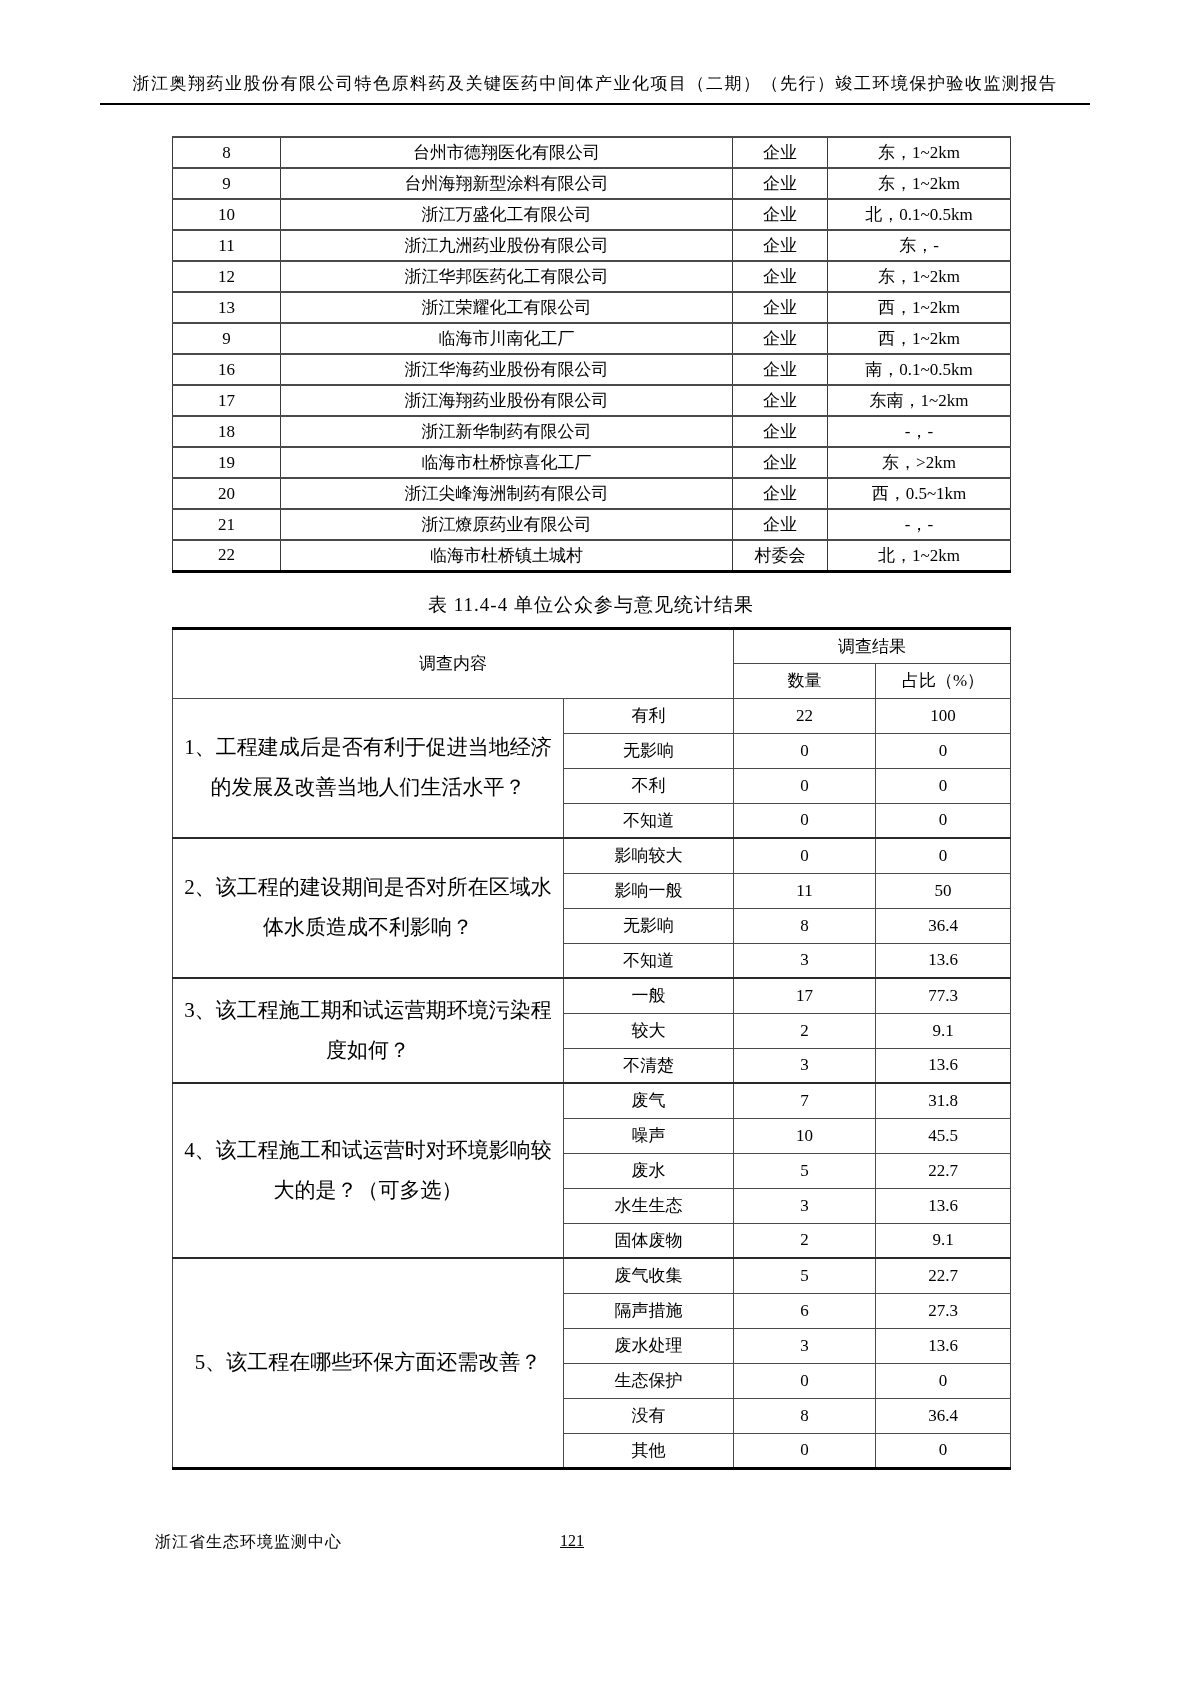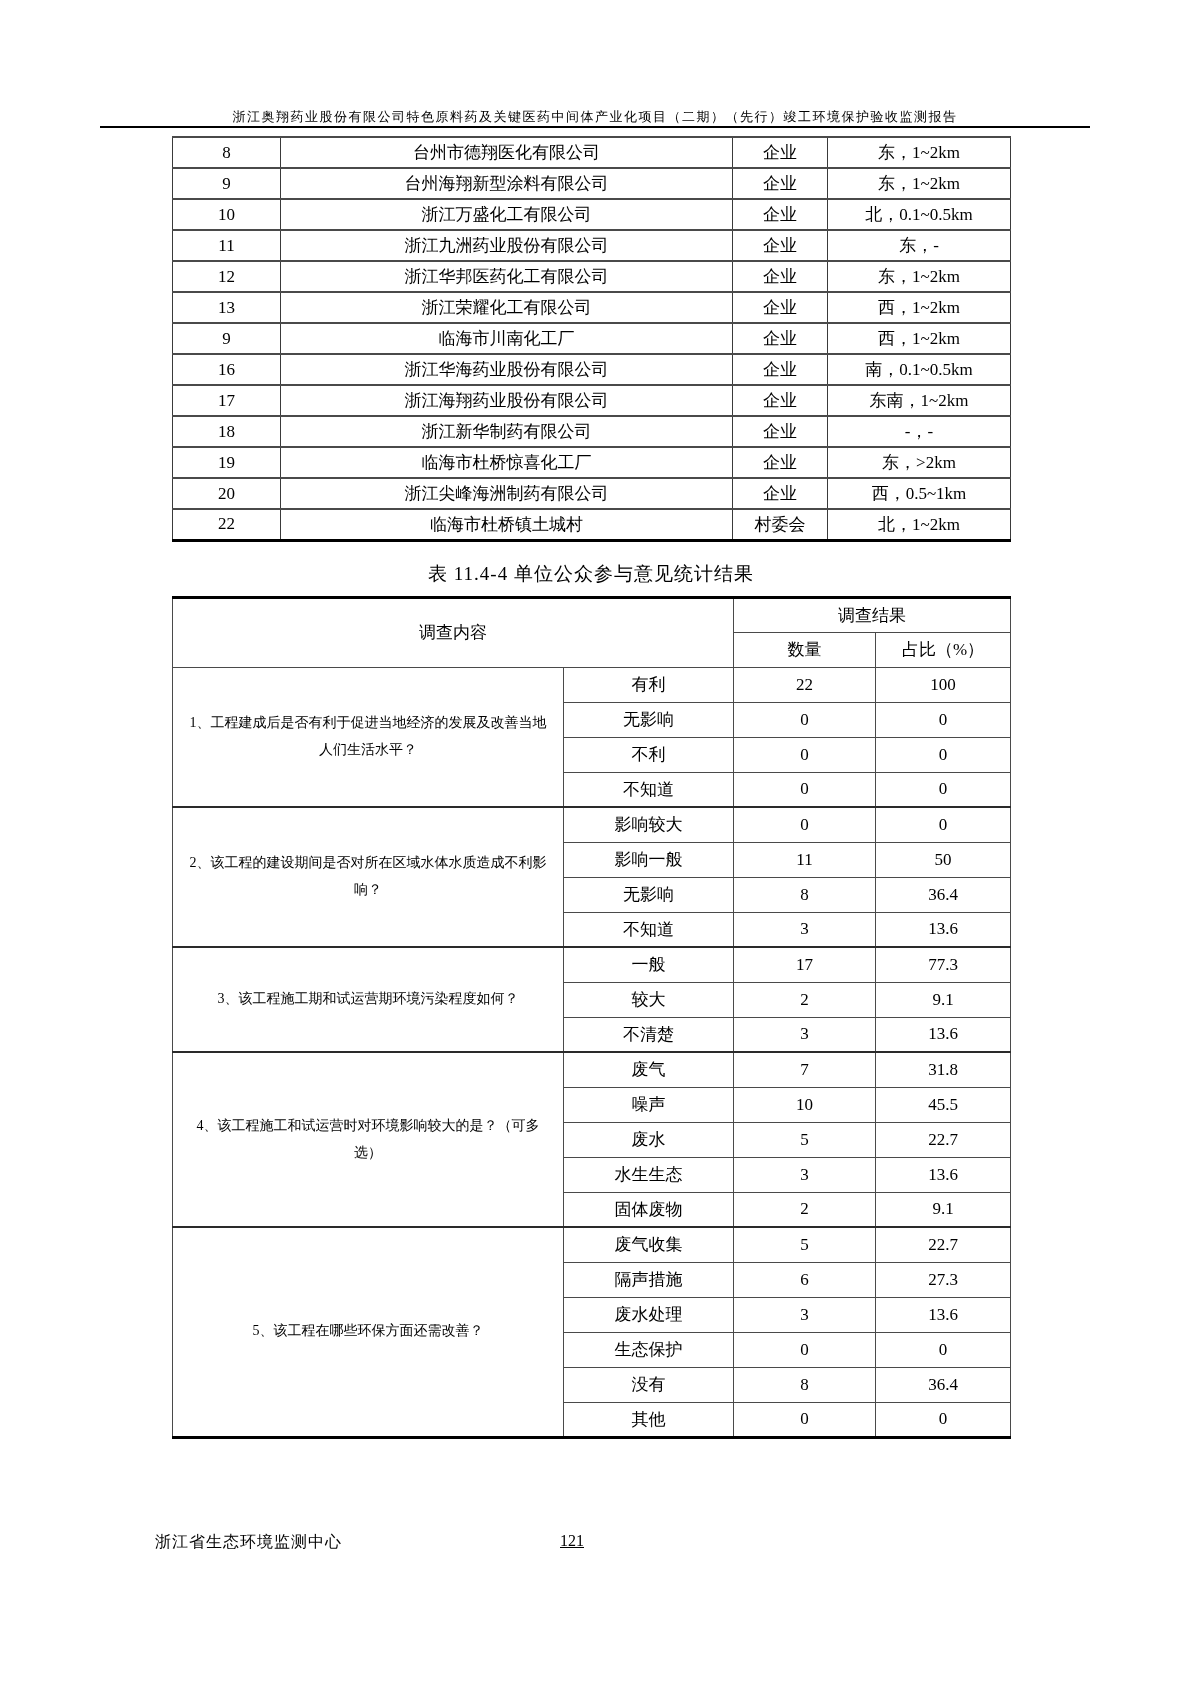--- a/index.html
+++ b/index.html
@@ -8,25 +8,25 @@
     width: 1190px; height: 1683px;
     position: relative;
     font-family: "Liberation Serif", "DejaVu Serif", serif;
     color: #000;
     overflow: hidden;
   }
   .page-header {
     position: absolute;
     top: 72px; left: 100px; width: 990px;
     text-align: center;
-    font-size: 13px;
+    font-size: 17px;
     letter-spacing: 1.5px;
+    padding-bottom: 8px;
     border-bottom: 2px solid #000;
     white-space: nowrap;
-    margin-top: 36px;
   }
   .content {
     position: absolute;
     left: 172px; top: 136px; width: 838px;
   }
   table { border-collapse: collapse; table-layout: fixed; width: 838px; }
   td, th { text-align: center; vertical-align: middle; font-weight: normal; }
 
   
   .t1 { border-top: 1px solid #3a3a3a; border-bottom: 3px solid #000; }
@@ -61,21 +61,21 @@
     height: 35px;
     font-size: 17px;
     border: 1px solid #4a4a4a;
   }
   .t2 col.c-q   { width: 391px; }
   .t2 col.c-opt { width: 170px; }
   .t2 col.c-cnt { width: 142px; }
   .t2 col.c-pct { width: 135px; }
   .t2 th { font-size: 17px; }
   .t2 td.q-cell {
-    font-size: 14px;
+    font-size: 21px;
     line-height: 1.9;
     padding: 0 10px;
   }
   .t2 tr.group-start td { border-top: 2px solid #2a2a2a; }
 
   
   .footer-org {
     position: absolute;
     top: 1532px; left: 155px;
     font-size: 16px;
@@ -168,20 +168,26 @@
           <td>19</td>
           <td>临海市杜桥惊喜化工厂</td>
           <td>企业</td>
           <td>东，&gt;2km</td>
         </tr>
         <tr>
           <td>20</td>
           <td>浙江尖峰海洲制药有限公司</td>
           <td>企业</td>
           <td>西，0.5~1km</td>
+        </tr>
+        <tr>
+          <td>21</td>
+          <td>浙江燎原药业有限公司</td>
+          <td>企业</td>
+          <td>-，-</td>
         </tr>
         <tr>
           <td>22</td>
           <td>临海市杜桥镇土城村</td>
           <td>村委会</td>
           <td>北，1~2km</td>
         </tr>
       </tbody>
   </table>
 

